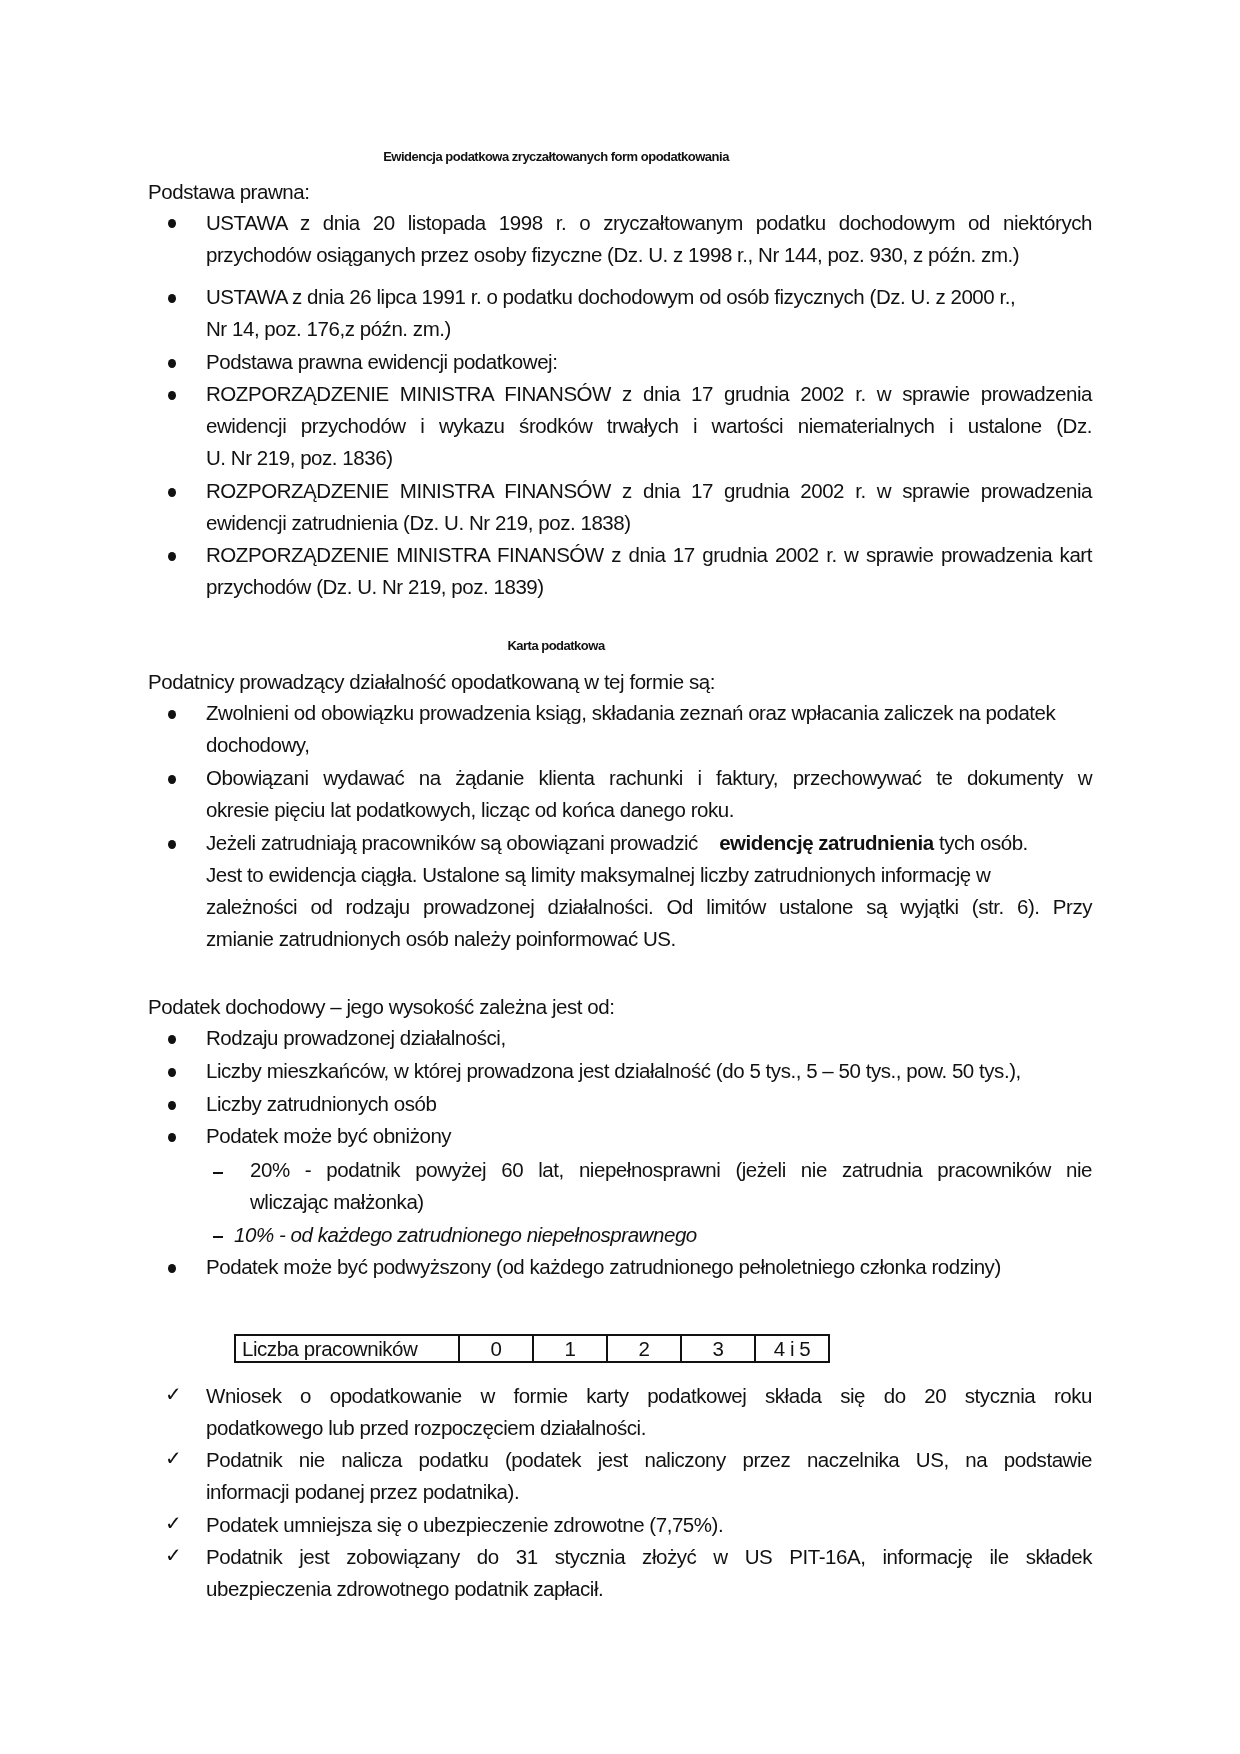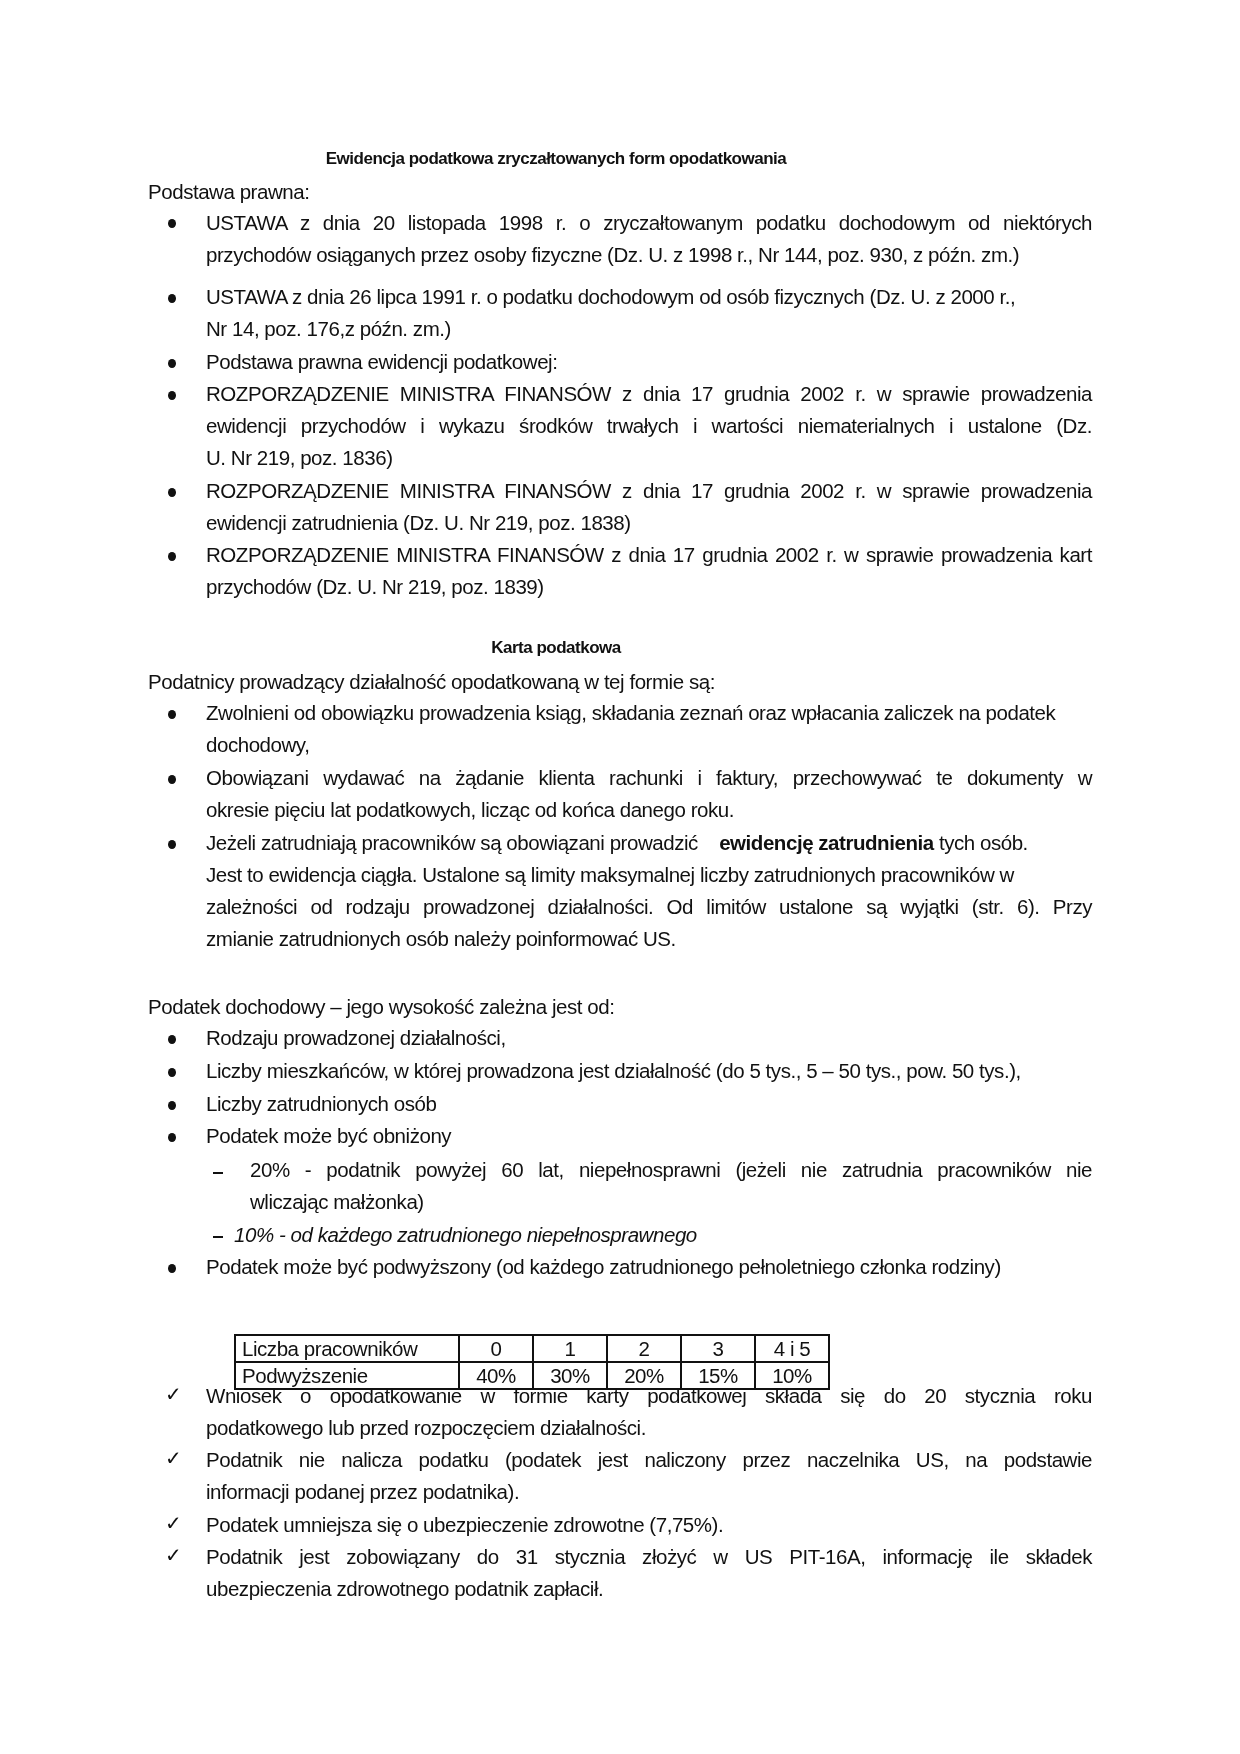--- a/index.html
+++ b/index.html
@@ -1,20 +1,20 @@
 <!DOCTYPE html>
 <html><head>
 <meta charset="utf-8">
 <style>
   html, body { margin:0; padding:0; background:#ffffff; }
   body { width:1240px; height:1754px; position:relative; overflow:hidden;
          font-family:"Liberation Sans", sans-serif; color:#111; }
   .page { position:absolute; left:0; top:0; width:1240px; height:1754px; }
   .txt { font-family:"Liberation Sans", sans-serif; font-size:20.5px; letter-spacing:-0.45px; color:#111; }
-  .title { position:absolute; left:0; width:1112px; text-align:center; font-weight:bold; font-size:17px; letter-spacing:-0.5px; }
+  .title { position:absolute; left:0; width:1112px; text-align:center; font-weight:bold; font-size:13px; letter-spacing:-0.5px; }
   .line { position:absolute; white-space:nowrap; }
   .justify { text-align:justify; text-align-last:justify; white-space:normal; }
   .bullet { position:absolute; left:168px; width:8px; height:9px; border-radius:50%; background:#111; }
   .dash { position:absolute; left:213px; width:10px; height:2px; background:#111; }
   .check { position:absolute; left:165px; font-size:20px; font-family:"DejaVu Sans", sans-serif; }
   .u { text-underline-offset:3px; }
   b { font-weight:bold;margin-left:16px; }
   table.tbl { position:absolute; left:234px; top:1294px; border-collapse:collapse;margin-top:40px; }
   table.tbl td { border:2px solid #111; height:25px; padding:0 6px; font-size:20.5px; letter-spacing:-0.45px; font-family:"Liberation Sans", sans-serif; line-height:25px; }
   table.tbl td.lab { width:210px; text-align:left; }
@@ -63,21 +63,21 @@
 
   <span class="bullet" style="top:775px;"></span>
   <div class="line justify" style="left:206px; top:766px; width:886px;">Obowiązani wydawać na żądanie klienta rachunki i faktury, przechowywać te dokumenty w</div>
   <div class="line" style="left:206px; top:798px;">okresie pięciu lat podatkowych, licząc od końca danego roku.</div>
 
   <span class="bullet" style="top:840px;"></span>
   <div class="line" style="left:206px; top:831px; width:886px; display:flex; justify-content:space-between;">
     <span><span>Jeżeli zatrudniają pracowników są obowiązani prowadzić </span><b>ewidencję zatrudnienia</b><span> tych osób.</span></span>
   </div>
   <div class="line" style="left:206px; top:863px;">
-    <span>Jest to ewidencja </span><span class="u">ciągła</span><span>. Ustalone są </span><span class="u">limity maksymalnej liczby zatrudnionych</span><span> pracowników w</span>
+    <span>Jest to ewidencja </span><span class="u">ciągła</span><span>. Ustalone są </span><span class="u">limity maksymalnej liczby zatrudnionych</span><span> informację w</span>
   </div>
   <div class="line justify" style="left:206px; top:895px; width:886px;">zależności od rodzaju prowadzonej działalności. Od limitów ustalone są wyjątki (str. 6). Przy</div>
   <div class="line" style="left:148px; top:995px;">Podatek dochodowy – jego wysokość zależna jest od:</div>
 
   <div class="line" style="left:206px; top:927px;">zmianie zatrudnionych osób należy poinformować US.</div>
 
   <span class="bullet" style="top:1035px;"></span>
   <div class="line" style="left:206px; top:1026px;">Rodzaju prowadzonej działalności,</div>
   <span class="bullet" style="top:1068px;"></span>
   <div class="line" style="left:206px; top:1059px;">Liczby mieszkańców, w której prowadzona jest działalność (do 5 tys., 5 – 50 tys., pow. 50 tys.),</div>
@@ -98,28 +98,20 @@
   <table class="tbl">
     <tbody>
         <tr>
       <td class="lab">Liczba pracowników</td>
       <td class="num">0</td>
       <td class="num">1</td>
       <td class="num">2</td>
       <td class="num">3</td>
       <td class="num">4 i 5</td>
     </tr>
-    <tr>
-      <td class="lab">Podwyższenie</td>
-      <td class="num">40%</td>
-      <td class="num">30%</td>
-      <td class="num">20%</td>
-      <td class="num">15%</td>
-      <td class="num">10%</td>
-    </tr>
   </tbody>
     </table>
 
   <span class="check" style="top:1382px;">✓</span>
   <div class="line justify" style="left:206px; top:1384px; width:886px;">Wniosek o opodatkowanie w formie karty podatkowej składa się do 20 stycznia roku</div>
   <div class="line" style="left:206px; top:1416px;">podatkowego lub przed rozpoczęciem działalności.</div>
 
   <span class="check" style="top:1446px;">✓</span>
   <div class="line justify" style="left:206px; top:1448px; width:886px;">Podatnik nie nalicza podatku (podatek jest naliczony przez naczelnika US, na podstawie</div>
   <div class="line" style="left:206px; top:1480px;">informacji podanej przez podatnika).</div>

